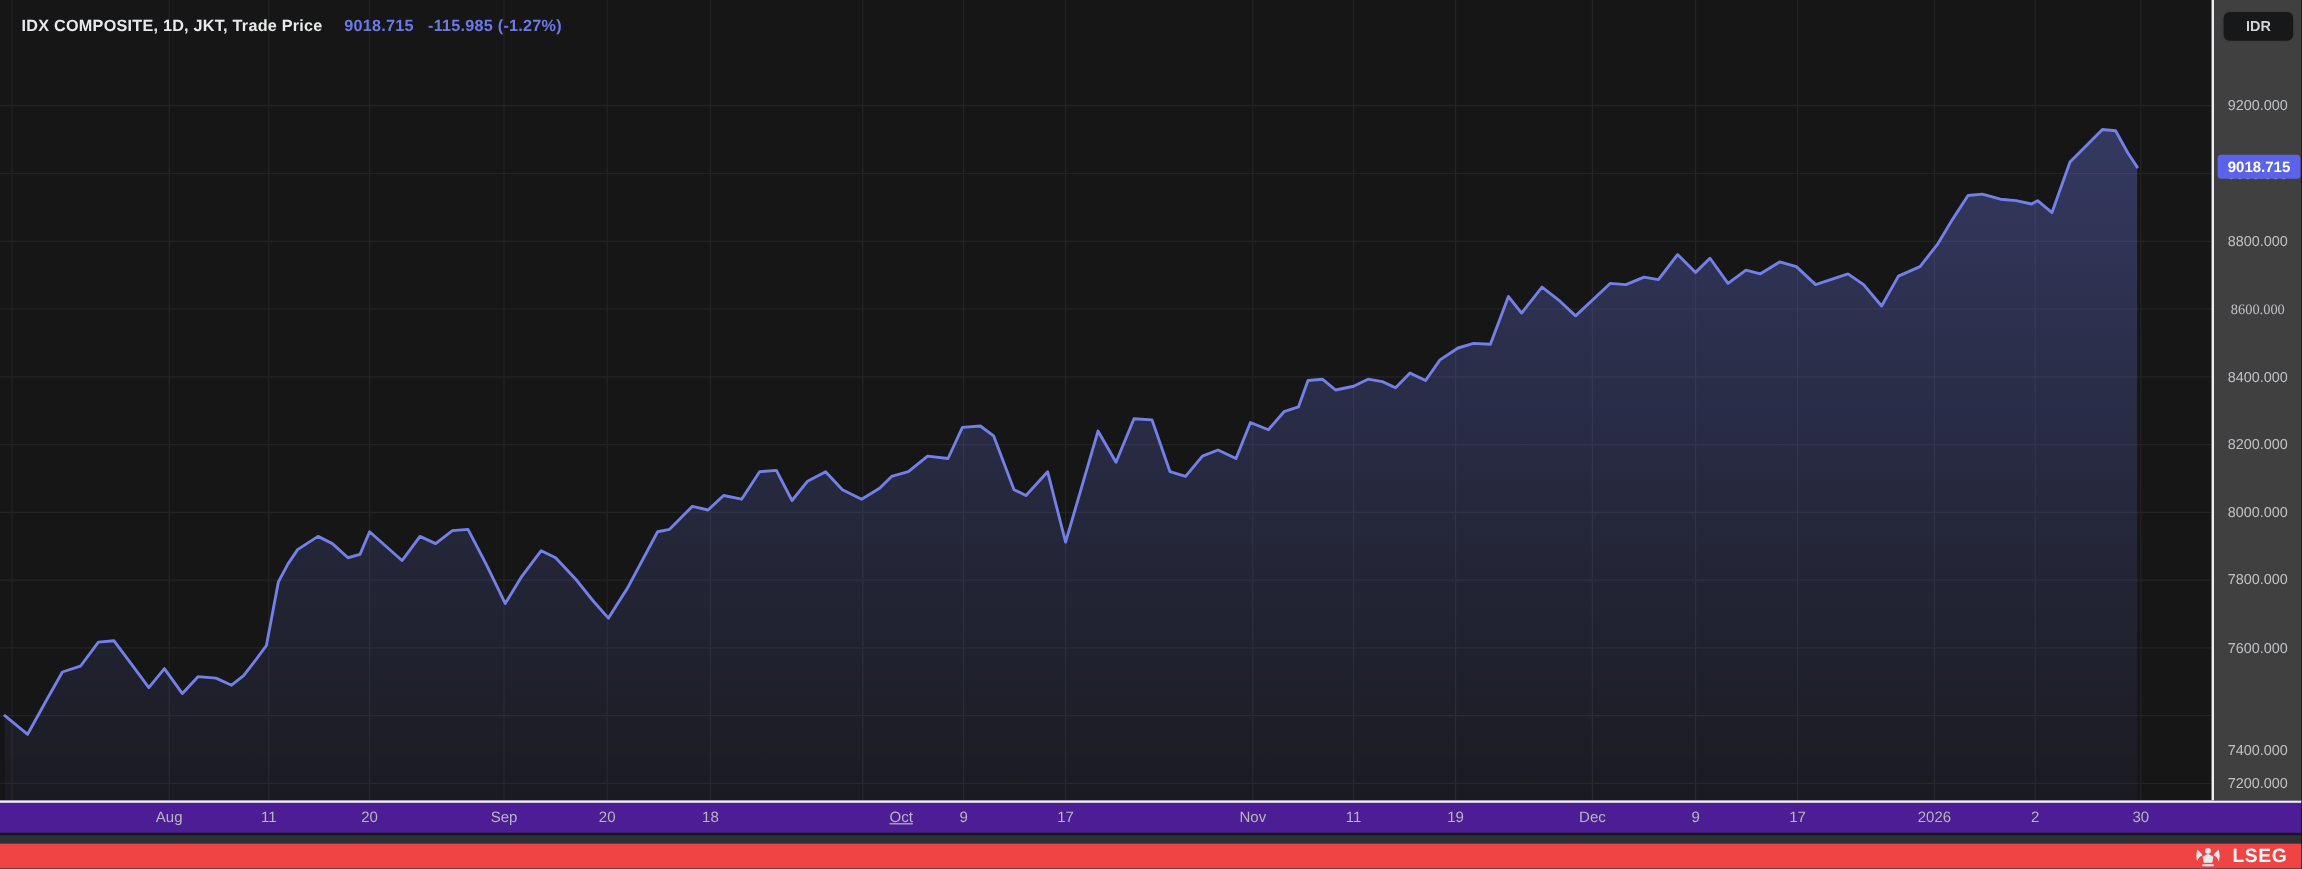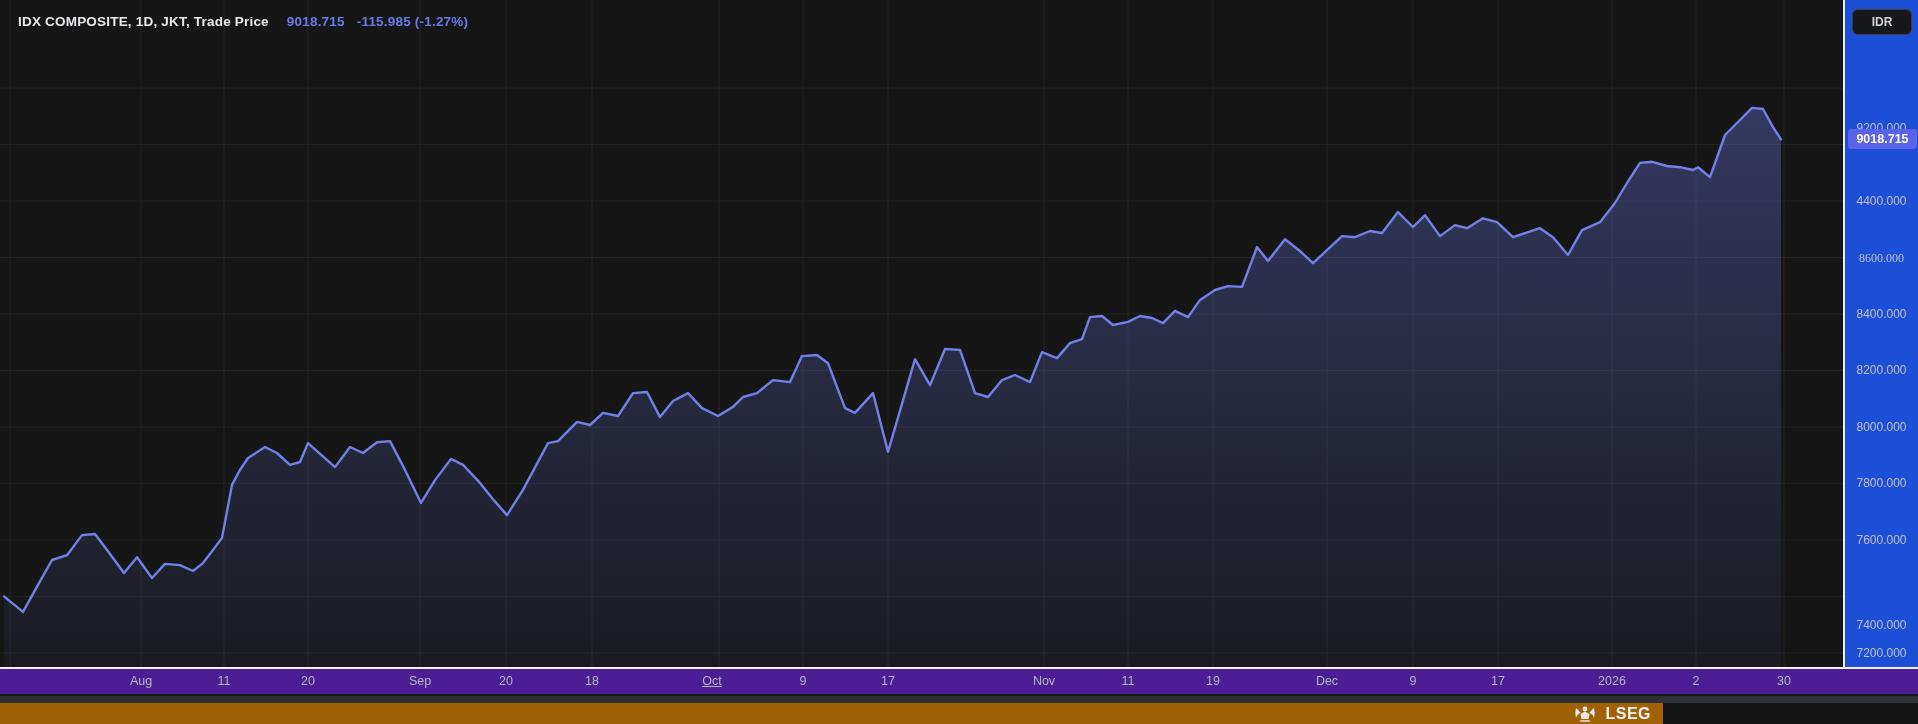--- a/index.html
+++ b/index.html
@@ -12,40 +12,40 @@
 
   
   .legend { position:absolute; left:18px; top:10px; height:22px; display:flex; align-items:center;
             gap:18px; font-size:13.5px; font-weight:bold; letter-spacing:.2px; z-index:5; }
   .legend .t  { color:#e8e9ec; }
   .legend .v  { color:#6b79ea; }
   .legend .c  { color:#6b79ea; margin-left:-6px; }
 
   
   .y-axis { position:absolute; left:1843px; top:0; width:75px; height:667px;
-            background:#1d4ed8; border-left:2px solid #eef0f4; z-index:4; }
+            background:#404040; border-left:2px solid #eef0f4; z-index:4; }
   .y-tick { position:absolute; left:0; width:100%; text-align:center; color:#bfc1c6;
             font-size:12px; line-height:16px; }
   .currency-btn { position:absolute; top:9px; left:7px; width:60px; height:26px;
             border:1px solid #3a3d45; border-radius:6px; background:#17181a;
             color:#d2d4d8; font-size:12px; font-weight:bold; text-align:center;
             line-height:24px; cursor:pointer; }
   .price-badge { position:absolute; left:3px; width:69px; height:20px; border-radius:3px;
             background:#5a63ea; color:#ffffff; font-size:12.5px; font-weight:bold;
             text-align:center; line-height:20px; z-index:6; }
 
   
   .x-axis { position:absolute; left:0; top:667px; width:1918px; height:27px;
             background:#4c1d95; border-top:2px solid #eef0f4; z-index:3; }
   .x-tick { position:absolute; top:5px; transform:translateX(-50%); color:#b6b8bd;
             font-size:12.5px; white-space:nowrap; }
 
   
   .scroll-band { position:absolute; left:0; top:696px; width:1918px; height:7px; background:#2e3036; }
-  .footer { position:absolute; left:0; top:703px; width:1663px; height:21px; background:#a16207;
+  .footer { position:absolute; left:0; top:703px; width:1918px; height:21px; background:#ef4444;
             display:flex; align-items:center; justify-content:flex-end; padding-right:12px; }
   .lseg { display:flex; align-items:center; gap:7px; }
   .lseg-text { color:#f2f3f5; font-size:16px; font-weight:bold; letter-spacing:.5px; line-height:18px; }
 </style>
 </head>
 <body>
 
 <div class="chart-root">
 
   <svg id="plot-svg" viewBox="0 0 1843 667" preserveAspectRatio="none">
@@ -91,44 +91,44 @@
 
   <div class="legend">
     <span class="t">IDX COMPOSITE, 1D, JKT, Trade Price</span>
     <span class="v">9018.715</span>
     <span class="c">-115.985 (-1.27%)</span>
   </div>
 
   <div class="y-axis">
     <button class="currency-btn">IDR</button>
     <div id="y-ticks">
-        <div class="y-tick" style="top: 80.105px; margin-top: 40px;">9200.000</div>
+        <div class="y-tick" style="top: 80.105px;">9200.000</div>
         <div class="y-tick" style="top: 136.583px;">9000.000</div>
-        <div class="y-tick" style="top: 193.06px;">4400.000</div>
+        <div class="y-tick" style="top: 193.06px;">8800.000</div>
         <div class="y-tick" style="top: 249.538px; font-family: Liberation Serif, serif;">8600.000</div>
         <div class="y-tick" style="top: 306.015px;">8400.000</div>
         <div class="y-tick" style="top: 362.493px;">8200.000</div>
         <div class="y-tick" style="top: 418.97px;">8000.000</div>
         <div class="y-tick" style="top: 475.448px;">7800.000</div>
         <div class="y-tick" style="top: 531.925px;">7600.000</div>
         <div class="y-tick" style="top: 617px;">7400.000</div>
         <div class="y-tick" style="top: 644.881px;">7200.000</div>
       </div>
     <div class="price-badge" id="price-badge" style="top: 129.298px;">9018.715</div>
   </div>
 
   <div class="x-axis">
     <div id="x-ticks">
         <div class="x-tick" style="left: 141px;">Aug</div>
         <div class="x-tick" style="left: 224px;">11</div>
         <div class="x-tick" style="left: 308px;">20</div>
         <div class="x-tick" style="left: 420px;">Sep</div>
         <div class="x-tick" style="left: 506px;">20</div>
         <div class="x-tick" style="left: 592px;">18</div>
-        <div class="x-tick" style="left: 712px; text-decoration: underline;">Oct</div>
+        <div class="x-tick" style="left: 751px; text-decoration: underline;">Oct</div>
         <div class="x-tick" style="left: 803px;">9</div>
         <div class="x-tick" style="left: 888px;">17</div>
         <div class="x-tick" style="left: 1044px;">Nov</div>
         <div class="x-tick" style="left: 1128px;">11</div>
         <div class="x-tick" style="left: 1213px;">19</div>
         <div class="x-tick" style="left: 1327px;">Dec</div>
         <div class="x-tick" style="left: 1413px;">9</div>
         <div class="x-tick" style="left: 1498px;">17</div>
         <div class="x-tick" style="left: 1612px;">2026</div>
         <div class="x-tick" style="left: 1696px;">2</div>

